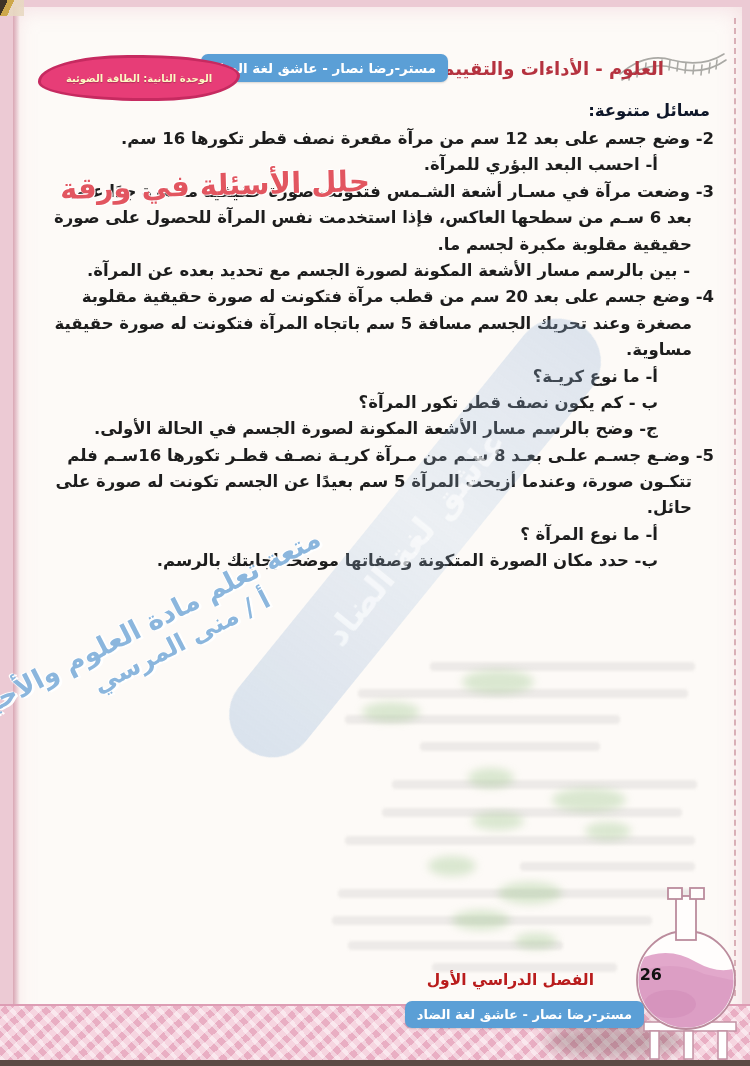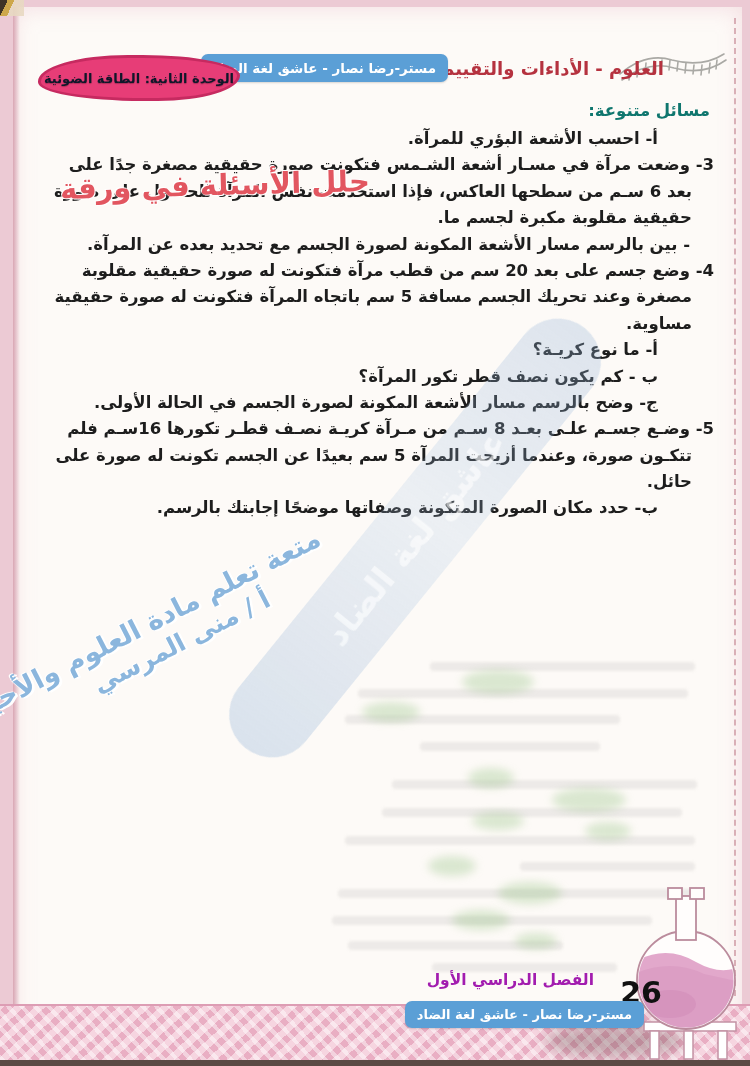--- a/index.html
+++ b/index.html
@@ -24,25 +24,25 @@
         padding:6px 12px;border-radius:7px;direction:rtl;white-space:nowrap;
         box-shadow:0 1px 2px rgba(0,0,0,.15);}
   #header-badge{right:302px;top:54px;}
   .splash{position:absolute;left:38px;top:55px;width:196px;height:40px;background:#e73d77;
         border:3px solid #c62a60;border-radius:48% 52% 44% 56%/62% 48% 60% 44%;
         display:flex;align-items:center;justify-content:center;}
   .splash:before,.splash:after{content:"";position:absolute;background:#e73d77;border:3px solid #c62a60;
         border-radius:50%;z-index:-1;}
   .splash:before{width:26px;height:20px;left:-12px;top:10px;}
   .splash:after{width:30px;height:18px;right:-10px;top:-6px;}
-  .splash span{color:#0f172a;font-weight:700;font-size:13px;direction:rtl;white-space:nowrap;
+  .splash span{color:#fef9c3;font-weight:700;font-size:10px;direction:rtl;white-space:nowrap;
         text-shadow:0 1px 1px rgba(0,0,0,.25);}
   .dna{position:absolute;right:22px;top:44px;opacity:.75;}
 
-  .section-heading{position:absolute;right:40px;top:101px;color:#0f766e;font-weight:700;
+  .section-heading{position:absolute;right:40px;top:101px;color:#0f172a;font-weight:700;
         font-size:16.5px;direction:rtl;}
 
   
   .problems{position:absolute;right:36px;left:40px;top:126px;direction:rtl;color:#1d1d1d;
         font-size:16.5px;font-weight:700;line-height:1.6;}
   .p-main{padding-right:22px;text-indent:-22px;}
   .p-sub{padding-right:56px;}
   .p-sub.dash{padding-right:24px;}
 
   
@@ -60,23 +60,23 @@
         text-shadow:0 0 2px #fff,1px 1px 0 #fff,-1px -1px 0 #fff,2px 2px 0 #fff;}
   .wm-blue .l1{font-size:27px;white-space:nowrap;}
   .wm-blue .l2{font-size:25px;margin-top:2px;}
 
   
   .ghost{position:absolute;height:9px;border-radius:4px;background:rgba(140,140,140,.14);
         filter:blur(1.6px);}
   .greenblob{position:absolute;border-radius:50%;background:rgba(140,190,120,.3);filter:blur(4px);}
 
   
-  .footer-term{position:absolute;right:156px;bottom:77px;color:#a21caf;font-weight:700;
+  .footer-term{position:absolute;right:156px;bottom:77px;color:#b91c1c;font-weight:700;
         font-size:15.5px;direction:rtl;white-space:nowrap;}
-  .page-number{position:absolute;right:88px;bottom:56px;color:#111;font-weight:700;font-size:30px;}
+  .page-number{position:absolute;right:88px;bottom:82px;color:#111;font-weight:700;font-size:16px;}
   #footer-badge{right:106px;bottom:38px;font-size:13px;}
 
   
   .hatch-band{position:absolute;left:0;right:0;bottom:6px;height:54px;
         background:
           repeating-linear-gradient(48deg,rgba(255,255,255,.45) 0 4px,rgba(255,255,255,0) 4px 10px),
           repeating-linear-gradient(-42deg,#e9aec3 0 7px,#f6d5e0 7px 14px);
         border-top:2px solid #dd9db4;}
   .hatch-shadow{position:absolute;bottom:8px;left:545px;width:140px;height:34px;
         background:rgba(90,60,60,.30);filter:blur(7px);border-radius:50%;}
@@ -119,34 +119,36 @@
   <div class="badge-blue" id="header-badge">مستر-رضا نصار - عاشق لغة الضاد</div>
 
   <div class="splash">
     <span>الوحدة الثانية: الطاقة الضوئية</span>
   </div>
 
   <div class="section-heading">مسائل متنوعة:</div>
 
   <div class="problems" id="problems-list">
       <div>
-        <div class="p-sub">أ- احسب الأشعة البؤري للمرآة.</div>
+        <div class="p-main">2- وضع جسم على بعد 12 سم من مرآة مقعرة نصف قطر تكورها 16 سم.</div>
+        <div class="p-sub">أ- احسب البعد البؤري للمرآة.</div>
       </div>
       <div>
         <div class="p-main">3- وضعت مرآة في مسـار أشعة الشـمس فتكونت صورة حقيقية  مصغرة جدًا على بعد 6 سـم من سطحها العاكس، فإذا استخدمت نفس المرآة للحصول على صورة حقيقية مقلوبة مكبرة لجسم ما.</div>
         <div class="p-sub dash">- بين بالرسم مسار الأشعة المكونة  لصورة الجسم  مع تحديد بعده عن المرآة.</div>
       </div>
       <div>
         <div class="p-main">4- وضع جسم على بعد 20 سم من قطب مرآة فتكونت له صورة حقيقية  مقلوبة مصغرة وعند تحريك الجسم  مسافة 5 سم باتجاه المرآة فتكونت له صورة حقيقية مساوية.</div>
         <div class="p-sub">أ- ما نوع كريـة؟</div>
         <div class="p-sub">ب - كم يكون نصف قطر تكور المرآة؟</div>
         <div class="p-sub">ج- وضح بالرسم مسار الأشعة المكونة لصورة الجسم في الحالة الأولى.</div>
       </div>
       <div>
         <div class="p-main">5- وضـع جسـم علـى بعـد 8 سـم من مـرآة كريـة نصـف قطـر تكورها 16سـم فلم تتكـون صورة، وعندما أزيحت المرآة 5 سم بعيدًا عن الجسم تكونت له صورة على حائل.</div>
+        <div class="p-sub">أ- ما نوع المرآة ؟</div>
         <div class="p-sub">ب-  حدد مكان الصورة المتكونة وصفاتها موضحًا إجابتك بالرسم.</div>
       </div>
     </div>
 
   <div class="wm-band">
     <span>عاشق لغة الضاد</span>
   </div>
   <div class="wm-red">حلل الأسئلة في ورقة</div>
   <div class="wm-blue">
     <div class="l1">متعة تعلم مادة العلوم والأحياء</div>

